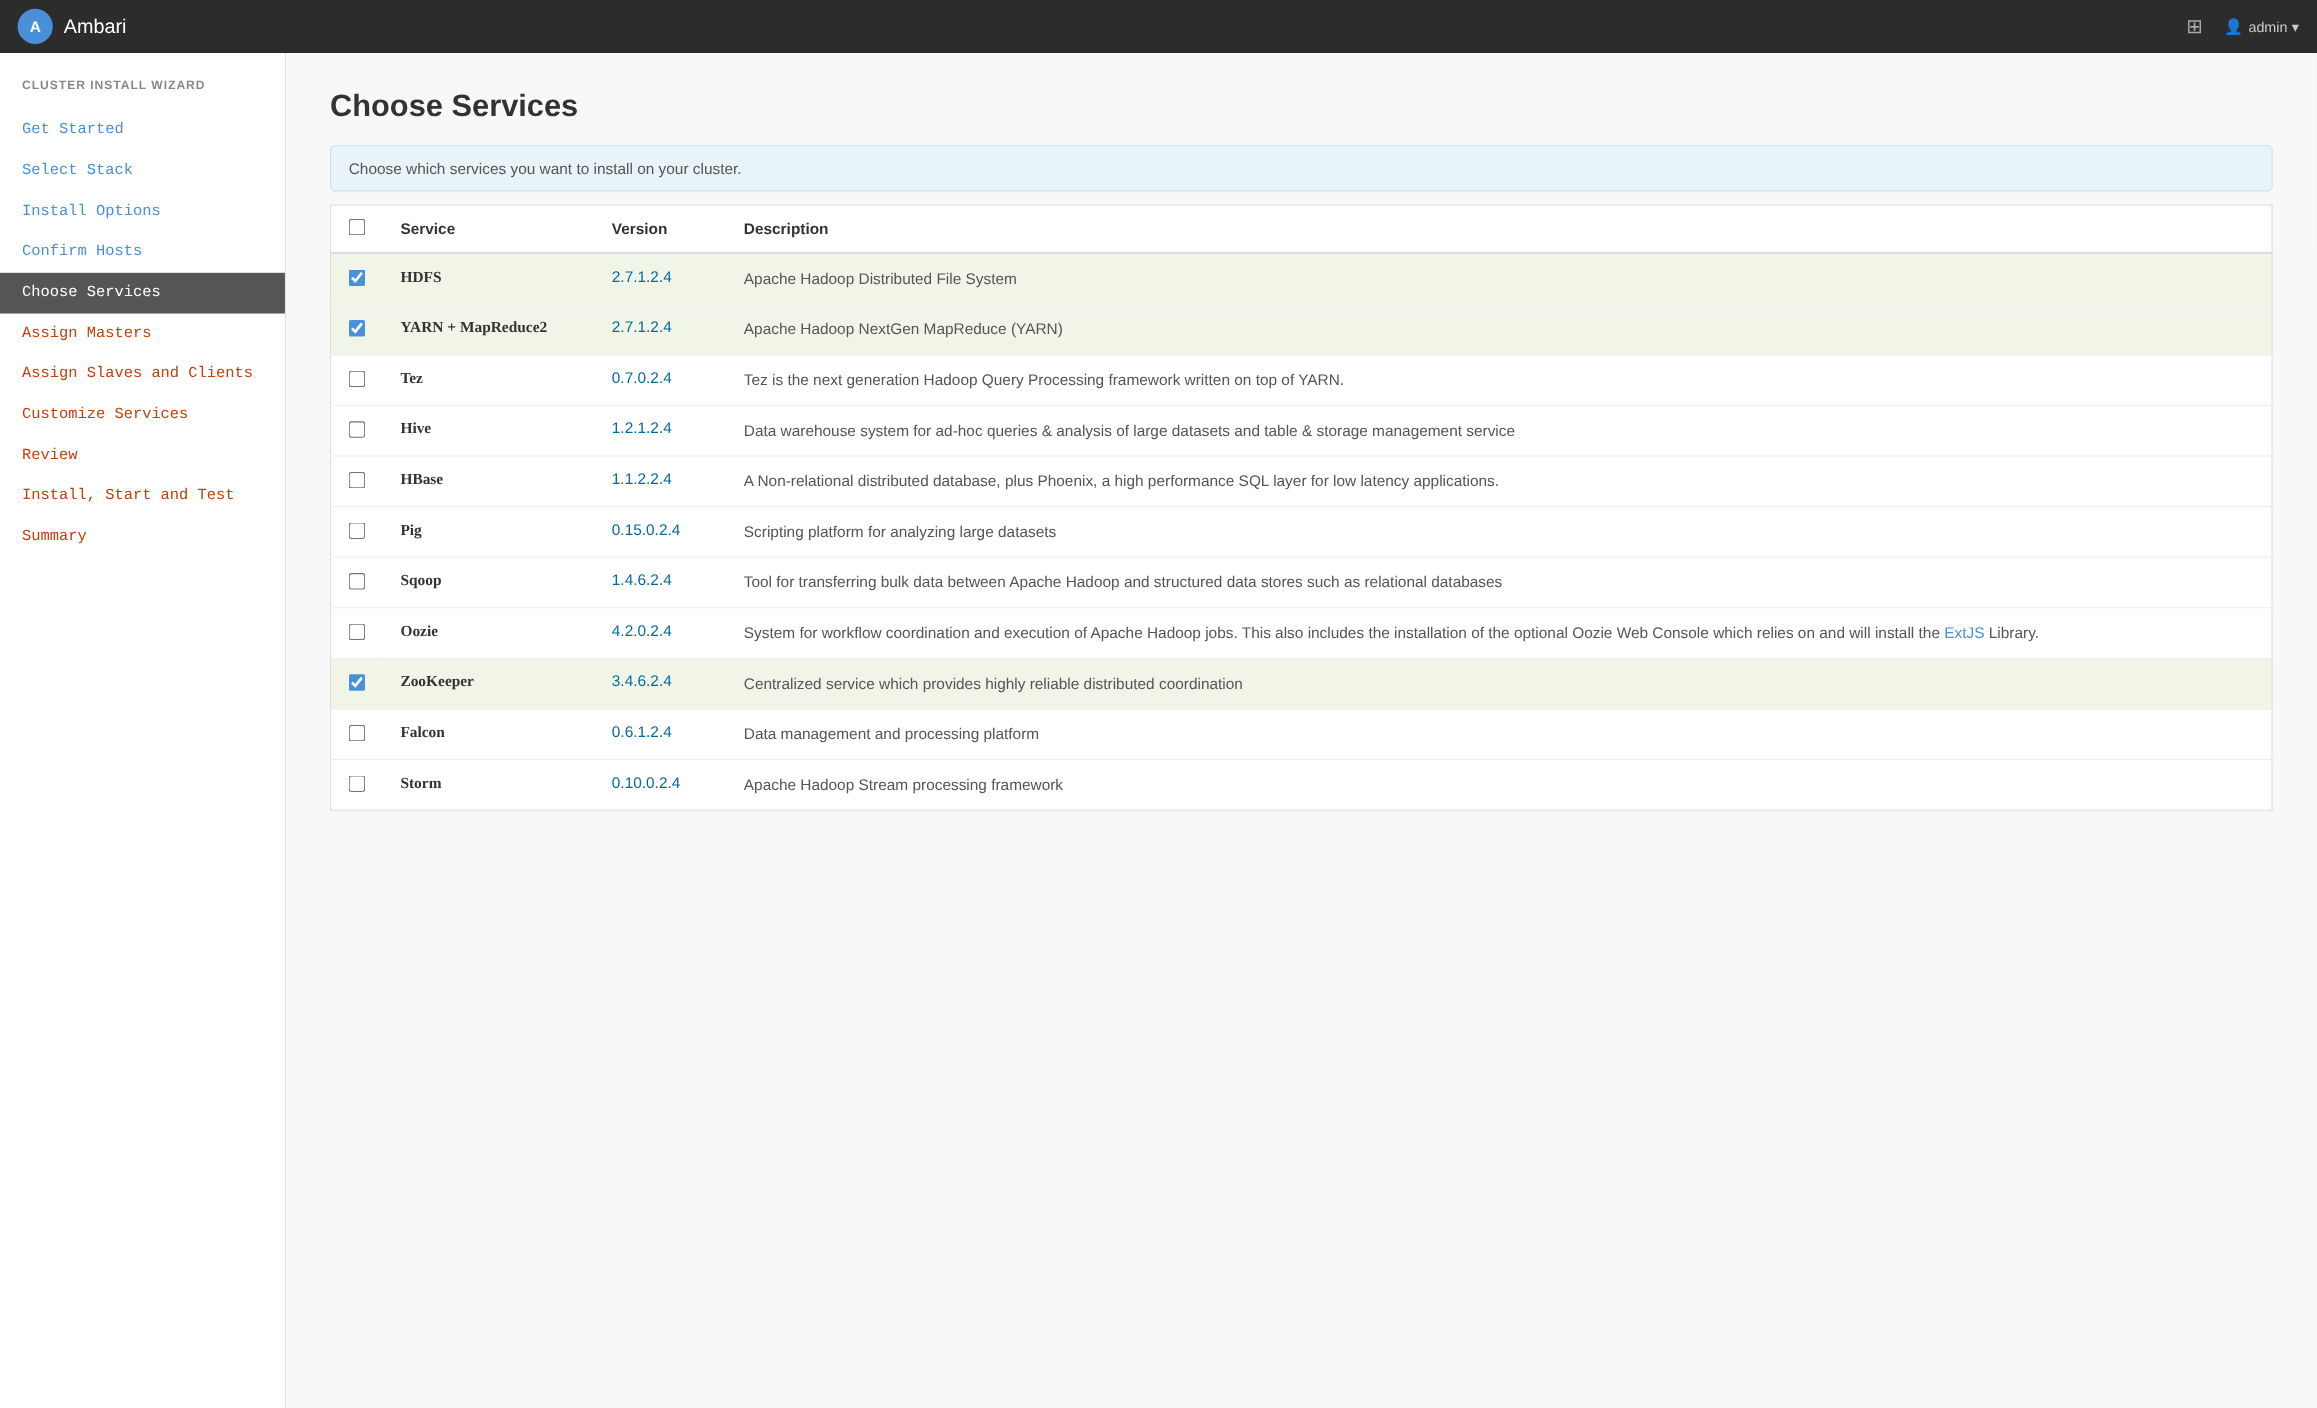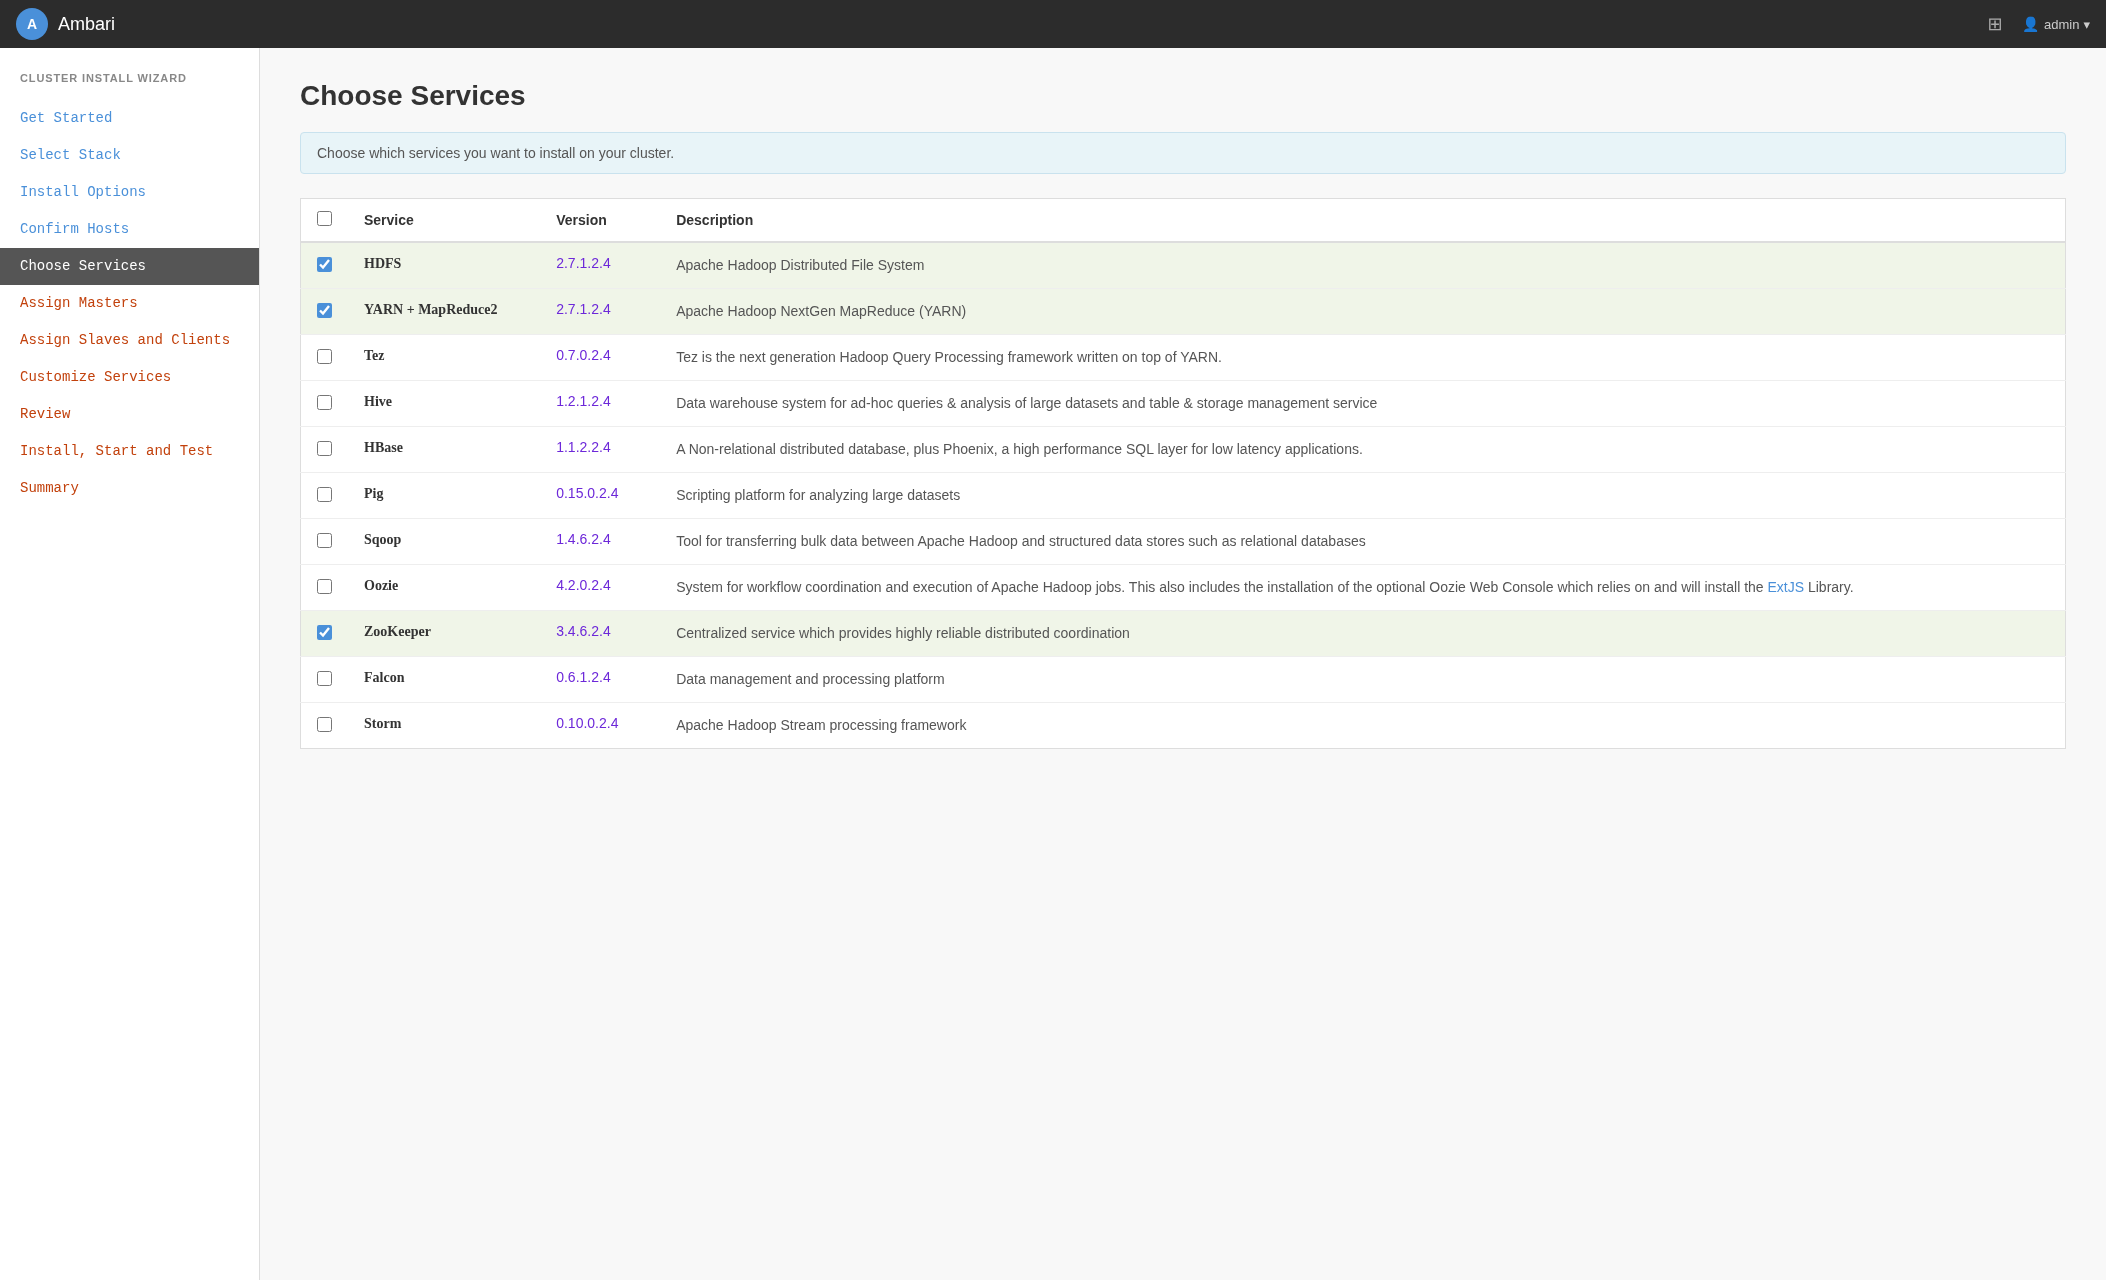--- a/index.html
+++ b/index.html
@@ -115,21 +115,21 @@
       color: #333;
       margin-bottom: 20px;
     }
     .info-banner {
       background: #e8f4f8;
       border: 1px solid #c9e2ee;
       border-radius: 4px;
       padding: 12px 16px;
       color: #555;
       font-size: 14px;
-      margin-bottom: 24px;
+      margin-bottom: 12px;
     }
 
     
     .services-table {
       background: #fff;
       border: 1px solid #ddd;
       border-radius: 4px;
       width: 100%;
       border-collapse: collapse;
     }
@@ -165,21 +165,21 @@
     }
     .services-table tr:last-child td {
       border-bottom: none;
     }
     .service-name {
       font-weight: 600;
       color: #333;
       font-family: Liberation Serif, serif;
     }
     .service-version {
-      color: #6d28d9;
+      color: #0369a1;
     }
     .service-desc {
       color: #555;
       line-height: 1.5;
     }
     .service-desc a {
       color: #4a90d9;
       text-decoration: none;
     }
 

